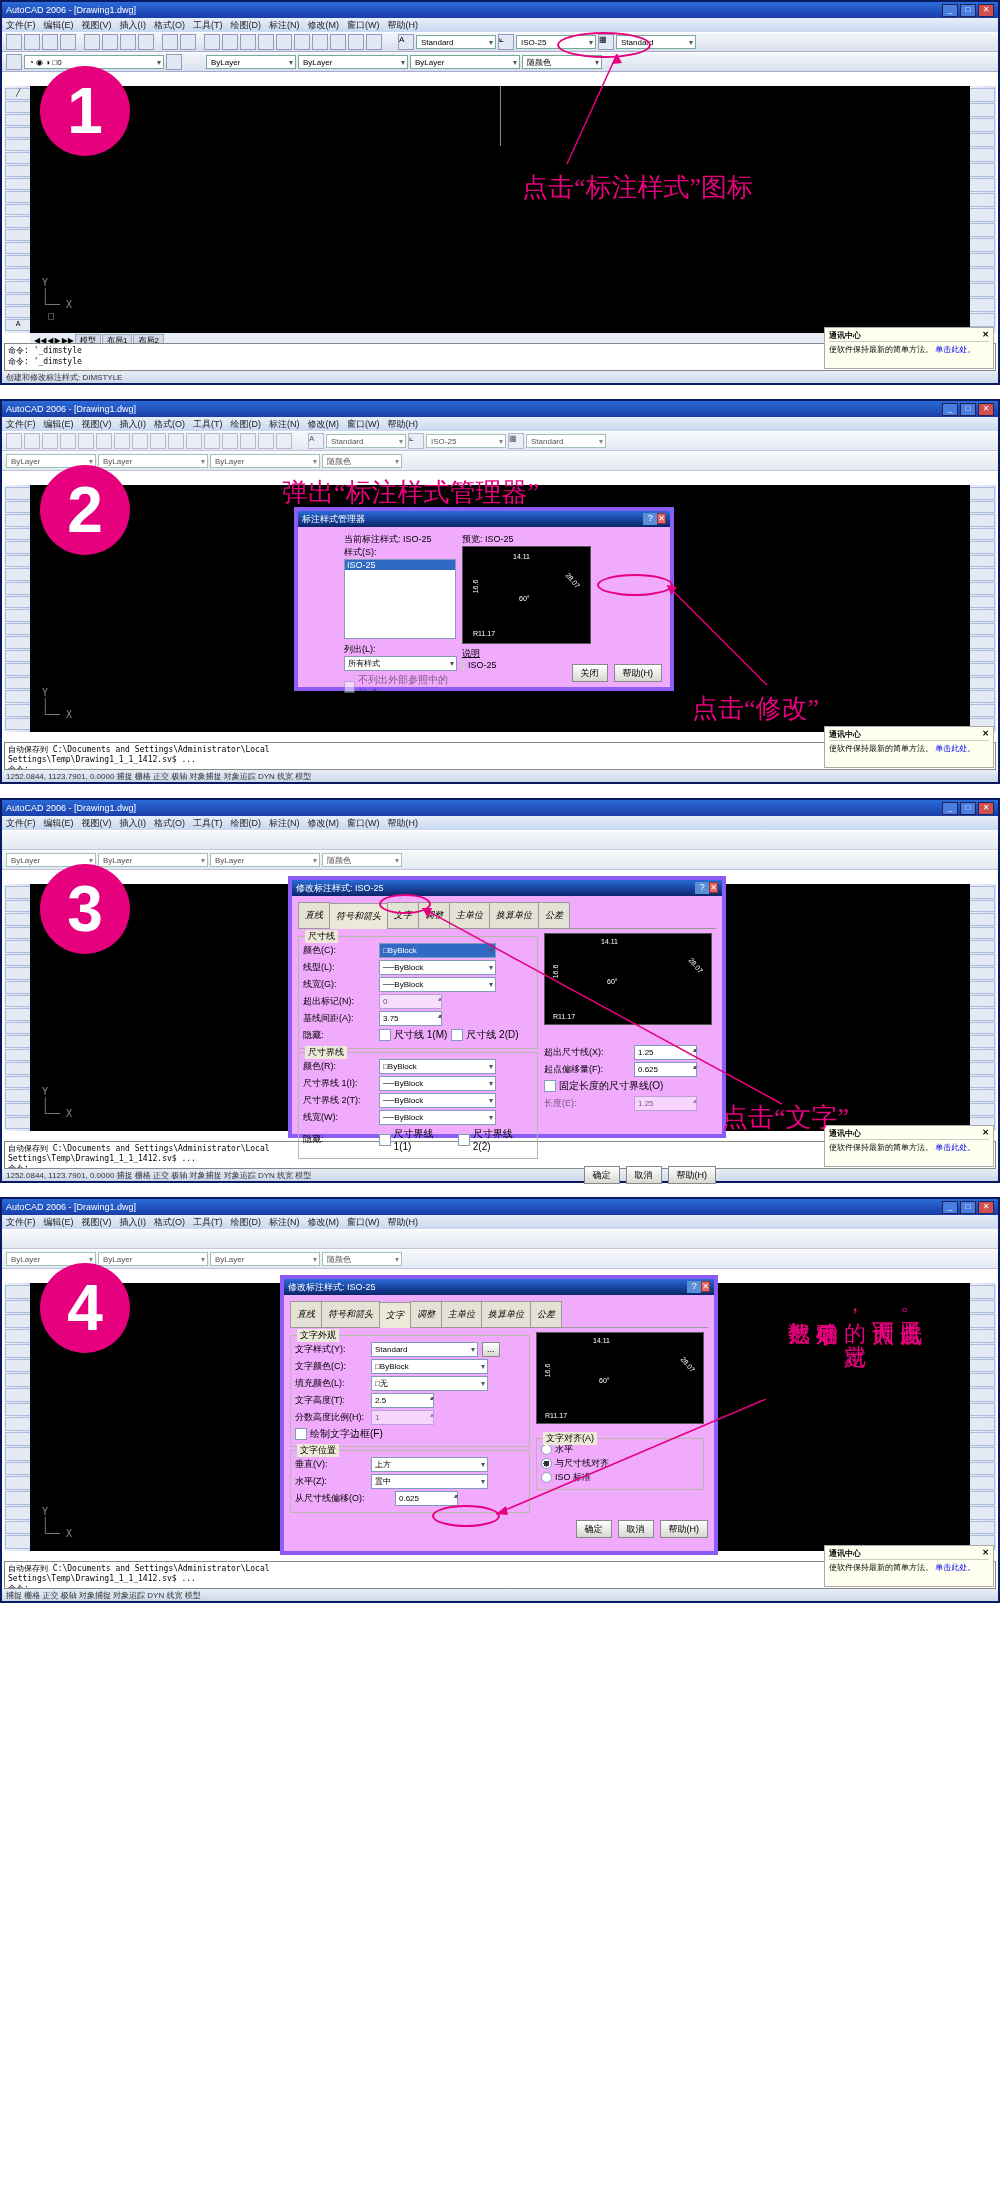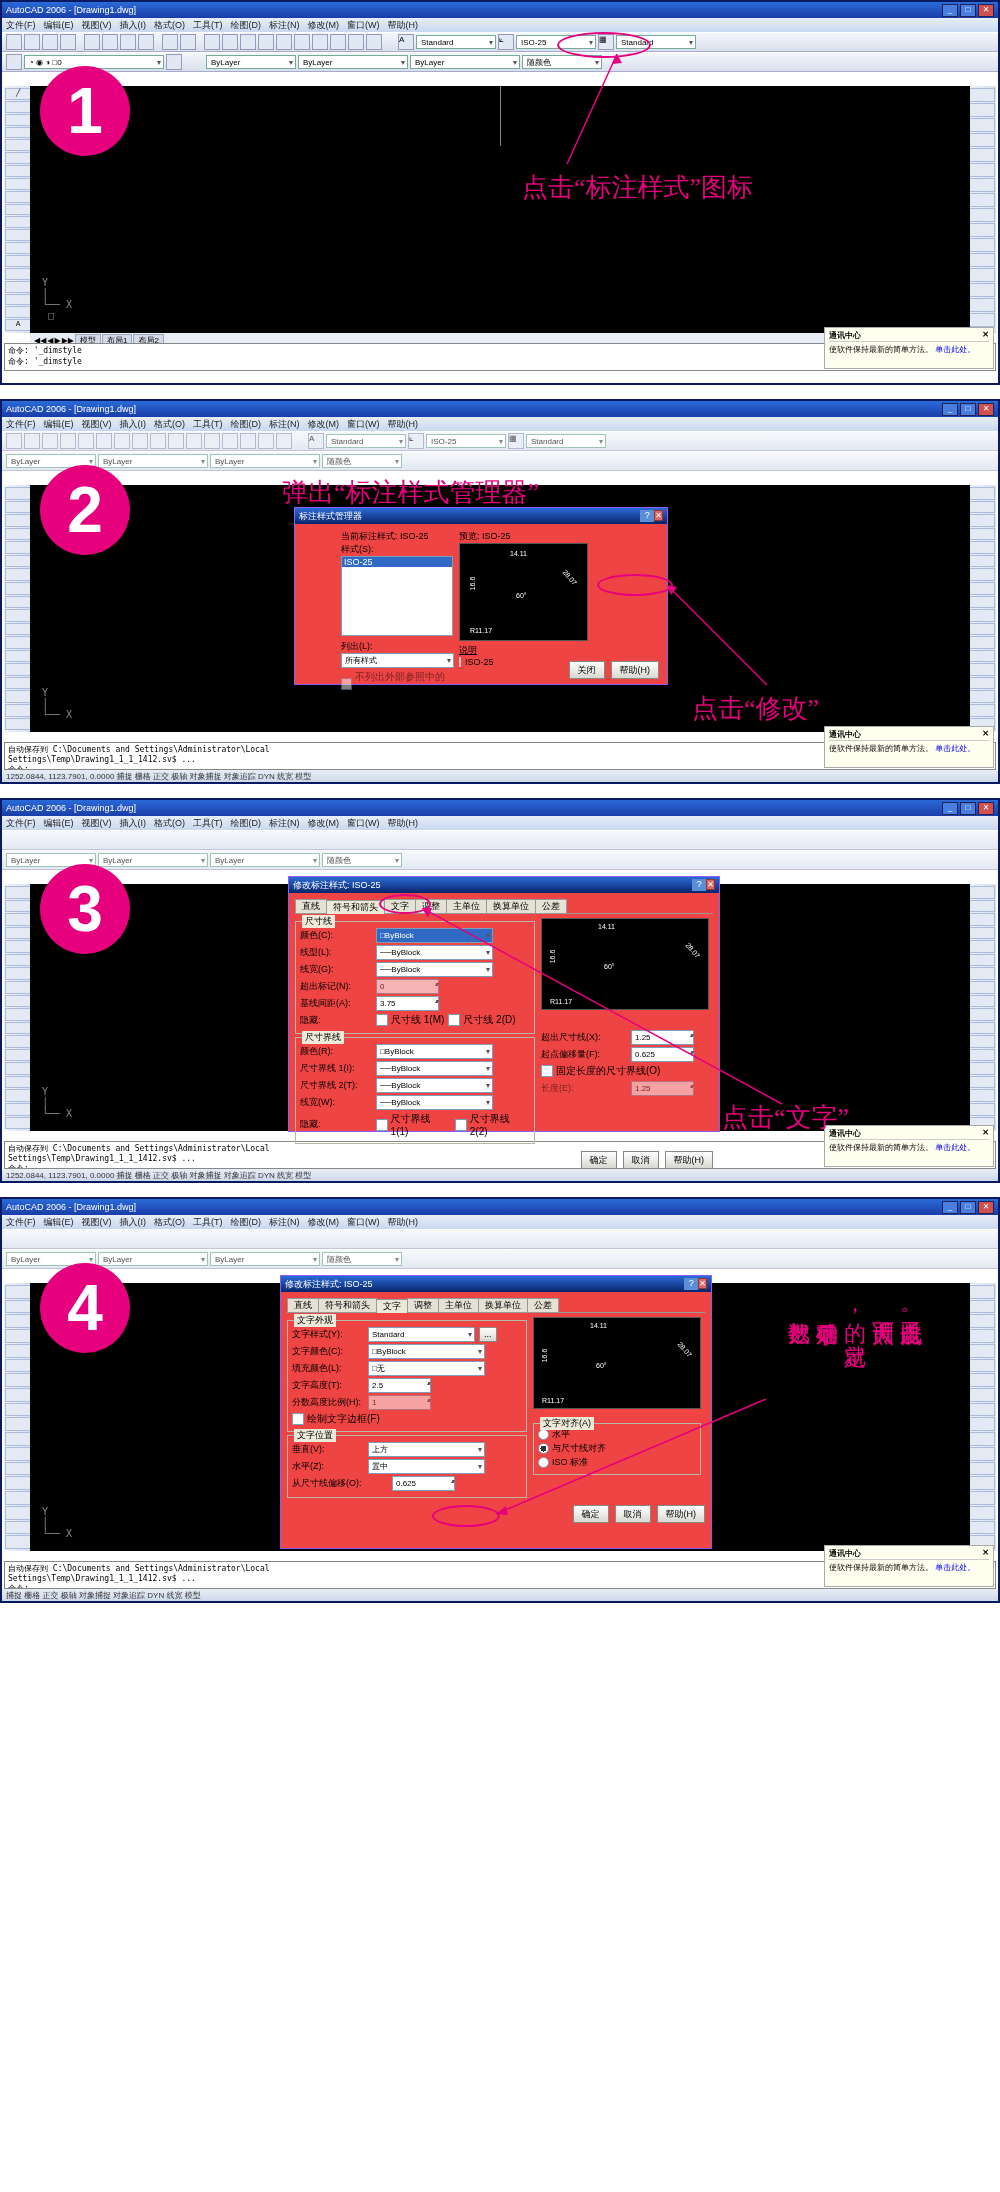--- a/index.html
+++ b/index.html
@@ -21,40 +21,40 @@
 .tabsRow { position:absolute; left:28px; right:28px; bottom:36px; height:14px; background:#e8ecf4; font-size:8px; display:flex; align-items:center; gap:1px; padding:0 4px;}
 .tabsRow .tab{ background:#d4daea; border:1px solid #9ab; padding:0 4px; height:11px; display:flex; align-items:center;}
 .cmdArea { position:absolute; left:2px; right:2px; bottom:12px; height:24px; background:#fff; border:1px solid #888; font-family:Consolas,monospace; font-size:8px; padding:1px 3px; overflow:hidden; white-space:pre-line;}
 .statusBar { position:absolute; left:0; right:0; bottom:0; height:12px; background:linear-gradient(#e8eef6,#cdd8ea); font-size:8px; display:flex; align-items:center; padding:0 4px; gap:6px; color:#333;}
 .ucs { position:absolute; left:12px; bottom:12px; color:#888; font-size:10px; font-family:monospace;}
 .numBadge { position:absolute; left:38px; top:64px; width:90px; height:90px; border-radius:50%; background:#e6007e; color:#fff; display:flex; align-items:center; justify-content:center; font-size:64px; font-weight:700; z-index:20;}
 .anno { position:absolute; color:#e6007e; font-size:26px; font-weight:400; z-index:25; font-family:SimSun; }
 .ellipse { position:absolute; border:2px solid #e6007e; border-radius:50%; z-index:24; }
 .arrow { position:absolute; z-index:23; }
 
-.dialog { position:absolute; background:#ef4444; border:1px solid #8b5cf6; font-size:9px; z-index:15; }
+.dialog { position:absolute; background:#f0abfc; border:4px solid #8b5cf6; font-size:9px; z-index:15; }
 .dialog .dtitle{ background:linear-gradient(#2a6bd8,#0a246a); color:#fff; height:16px; display:flex; align-items:center; justify-content:space-between; padding:0 4px; font-size:9px;}
 .dialog .dtitle .dx{ background:#d66; width:14px; height:12px; text-align:center; font-size:8px; border:1px solid #933;}
 .dialog .body{ padding:6px; }
 .btn { display:inline-block; border:1px solid #888; background:linear-gradient(#fff,#d8d8d2); padding:1px 8px; font-size:9px; height:14px; line-height:14px; }
 .groupbox{ border:1px solid #b8b8a8; padding:4px; margin:3px 0; position:relative;}
 .groupbox>.legend{ position:absolute; top:-7px; left:6px; background:#ece9d8; padding:0 3px; font-size:9px;}
 .field{ display:flex; align-items:center; gap:4px; margin:2px 0; font-size:9px;}
 .field label{ width:72px; text-align:left;}
 .comboSmall{ border:1px solid #7f9db9; background:#fff; height:13px; font-size:8px; padding:0 12px 0 3px; position:relative; display:inline-flex; align-items:center;}
 .comboSmall:after{content:"▾"; position:absolute; right:2px; color:#555;}
 .spin{ border:1px solid #7f9db9; background:#fff; height:13px; width:46px; font-size:8px; padding:0 12px 0 3px; position:relative; display:inline-flex; align-items:center;}
 .spin:after{content:"▴▾"; font-size:6px; position:absolute; right:1px; letter-spacing:-2px; color:#555; line-height:6px; top:1px; display:flex; flex-direction:column;}
 .chk{ display:inline-flex; align-items:center; gap:3px; font-size:10px;}
 .chk:before{content:""; width:10px; height:10px; border:1px solid #7f9db9; background:#fff; display:inline-block;}
 .radio{ display:inline-flex; align-items:center; gap:3px; font-size:9px;}
 .radio:before{content:""; width:9px; height:9px; border:1px solid #7f9db9; border-radius:50%; background:#fff; display:inline-block;}
 .radio.sel:before{ background:radial-gradient(#333 0 3px,#fff 3px);}
 .tabstrip{ display:flex; gap:0; font-size:9px; border-bottom:1px solid #999; margin-bottom:4px;}
-.tabstrip .tab{ padding:0 6px; border:1px solid #999; border-bottom:none; background:#e4e2d4; margin-right:-1px;}
+.tabstrip .tab{ padding:6px 6px; border:1px solid #999; border-bottom:none; background:#e4e2d4; margin-right:-1px;font-style:italic;}
 .tabstrip .tab.active{ background:#ece9d8; position:relative; top:1px;}
 .preview{ background:#000; border:1px solid #555; position:relative; }
 .preview span{ position:absolute; color:#fff; font-size:7px;}
 .commCenter{ position:absolute; right:4px; bottom:14px; width:160px; height:36px; background:#fffff0; border:1px solid #aaa; font-size:8px; padding:2px 4px; z-index:10;}
 .commCenter .h{ font-weight:700; border-bottom:1px solid #ccc; margin-bottom:2px; display:flex; justify-content:space-between;}
 .commCenter a{color:#00e;text-align:right;}
 .vertCn { position:absolute; color:#e6007e; font-size:22px; line-height:26px; z-index:25; display:flex; gap:2px;}
 .vertCn span{ writing-mode:vertical-rl; }
 </style>
 </head>
@@ -183,20 +183,23 @@
     <span>◀◀</span>
       <span>◀</span>
       <span>▶</span>
       <span>▶▶</span>
     <span class="tab">模型</span>
     <span class="tab">布局1</span>
     <span class="tab">布局2</span>
   </div>
   <div class="cmdArea">命令: '_dimstyle
 命令: '_dimstyle</div>
+  <div class="statusBar">
+      <span>创建和修改标注样式:   DIMSTYLE</span>
+    </div>
   <div class="commCenter">
     <div class="h">
         <span>通讯中心</span>
         <span>✕</span>
       </div>
     <span>使软件保持最新的简单方法。</span> <a>单击此处。</a>
   </div>
 
   <div class="numBadge">1</div>
   <div class="ellipse" style="left:555px; top:30px; width:90px; height:22px;"></div>

